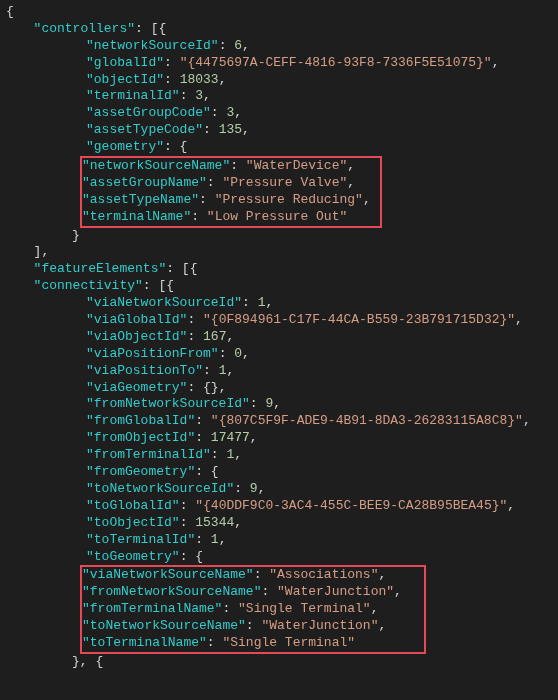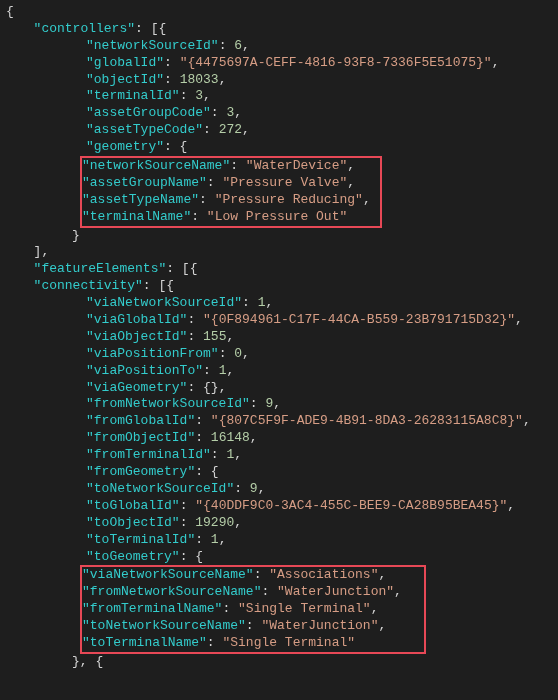--- a/index.html
+++ b/index.html
@@ -32,50 +32,50 @@
 
 <div class="line"><span class="punct">{</span></div>
 
 <div class="line ind1">  <span class="key">"controllers"</span><span class="punct">: [{</span></div>
 
 <div class="line ind2"><span class="key">"networkSourceId"</span><span class="punct">: </span><span class="number">6</span><span class="punct">,</span></div>
 <div class="line ind2"><span class="key">"globalId"</span><span class="punct">: </span><span class="string">"{4475697A-CEFF-4816-93F8-7336F5E51075}"</span><span class="punct">,</span></div>
 <div class="line ind2"><span class="key">"objectId"</span><span class="punct">: </span><span class="number">18033</span><span class="punct">,</span></div>
 <div class="line ind2"><span class="key">"terminalId"</span><span class="punct">: </span><span class="number">3</span><span class="punct">,</span></div>
 <div class="line ind2"><span class="key">"assetGroupCode"</span><span class="punct">: </span><span class="number">3</span><span class="punct">,</span></div>
-<div class="line ind2"><span class="key">"assetTypeCode"</span><span class="punct">: </span><span class="number">272</span><span class="punct">,</span></div>
+<div class="line ind2"><span class="key">"assetTypeCode"</span><span class="punct">: </span><span class="number">135</span><span class="punct">,</span></div>
 <div class="line ind2"><span class="key">"geometry"</span><span class="punct">: {</span></div>
 
 <div class="highlight-box" style="margin-left:80px; margin-right:176px;">
 <div class="line"><span class="key">"networkSourceName"</span><span class="punct">: </span><span class="string">"WaterDevice"</span><span class="punct">,</span></div>
 <div class="line"><span class="key">"assetGroupName"</span><span class="punct">: </span><span class="string">"Pressure Valve"</span><span class="punct">,</span></div>
 <div class="line"><span class="key">"assetTypeName"</span><span class="punct">: </span><span class="string">"Pressure Reducing"</span><span class="punct">,</span></div>
 <div class="line"><span class="key">"terminalName"</span><span class="punct">: </span><span class="string">"Low Pressure Out"</span></div>
 </div>
 
 <div class="line" style="padding-left:72px;"><span class="punct">}</span></div>
 <div class="line ind1">  <span class="punct">],</span></div>
 
 <div class="line ind1">  <span class="key">"featureElements"</span><span class="punct">: [{</span></div>
 <div class="line ind1">  <span class="key">"connectivity"</span><span class="punct">: [{</span></div>
 
 <div class="line ind2"><span class="key">"viaNetworkSourceId"</span><span class="punct">: </span><span class="number">1</span><span class="punct">,</span></div>
 <div class="line ind2"><span class="key">"viaGlobalId"</span><span class="punct">: </span><span class="string">"{0F894961-C17F-44CA-B559-23B791715D32}"</span><span class="punct">,</span></div>
-<div class="line ind2"><span class="key">"viaObjectId"</span><span class="punct">: </span><span class="number">155</span><span class="punct">,</span></div>
+<div class="line ind2"><span class="key">"viaObjectId"</span><span class="punct">: </span><span class="number">167</span><span class="punct">,</span></div>
 <div class="line ind2"><span class="key">"viaPositionFrom"</span><span class="punct">: </span><span class="number">0</span><span class="punct">,</span></div>
 <div class="line ind2"><span class="key">"viaPositionTo"</span><span class="punct">: </span><span class="number">1</span><span class="punct">,</span></div>
 <div class="line ind2"><span class="key">"viaGeometry"</span><span class="punct">: {},</span></div>
 <div class="line ind2"><span class="key">"fromNetworkSourceId"</span><span class="punct">: </span><span class="number">9</span><span class="punct">,</span></div>
 <div class="line ind2"><span class="key">"fromGlobalId"</span><span class="punct">: </span><span class="string">"{807C5F9F-ADE9-4B91-8DA3-26283115A8C8}"</span><span class="punct">,</span></div>
-<div class="line ind2"><span class="key">"fromObjectId"</span><span class="punct">: </span><span class="number">16148</span><span class="punct">,</span></div>
+<div class="line ind2"><span class="key">"fromObjectId"</span><span class="punct">: </span><span class="number">17477</span><span class="punct">,</span></div>
 <div class="line ind2"><span class="key">"fromTerminalId"</span><span class="punct">: </span><span class="number">1</span><span class="punct">,</span></div>
 <div class="line ind2"><span class="key">"fromGeometry"</span><span class="punct">: {</span></div>
 <div class="line ind2"><span class="key">"toNetworkSourceId"</span><span class="punct">: </span><span class="number">9</span><span class="punct">,</span></div>
 <div class="line ind2"><span class="key">"toGlobalId"</span><span class="punct">: </span><span class="string">"{40DDF9C0-3AC4-455C-BEE9-CA28B95BEA45}"</span><span class="punct">,</span></div>
-<div class="line ind2"><span class="key">"toObjectId"</span><span class="punct">: </span><span class="number">19290</span><span class="punct">,</span></div>
+<div class="line ind2"><span class="key">"toObjectId"</span><span class="punct">: </span><span class="number">15344</span><span class="punct">,</span></div>
 <div class="line ind2"><span class="key">"toTerminalId"</span><span class="punct">: </span><span class="number">1</span><span class="punct">,</span></div>
 <div class="line ind2"><span class="key">"toGeometry"</span><span class="punct">: {</span></div>
 
 <div class="highlight-box" style="margin-left:80px; margin-right:132px;">
 <div class="line"><span class="key">"viaNetworkSourceName"</span><span class="punct">: </span><span class="string">"Associations"</span><span class="punct">,</span></div>
 <div class="line"><span class="key">"fromNetworkSourceName"</span><span class="punct">: </span><span class="string">"WaterJunction"</span><span class="punct">,</span></div>
 <div class="line"><span class="key">"fromTerminalName"</span><span class="punct">: </span><span class="string">"Single Terminal"</span><span class="punct">,</span></div>
 <div class="line"><span class="key">"toNetworkSourceName"</span><span class="punct">: </span><span class="string">"WaterJunction"</span><span class="punct">,</span></div>
 <div class="line"><span class="key">"toTerminalName"</span><span class="punct">: </span><span class="string">"Single Terminal"</span></div>
 </div>

